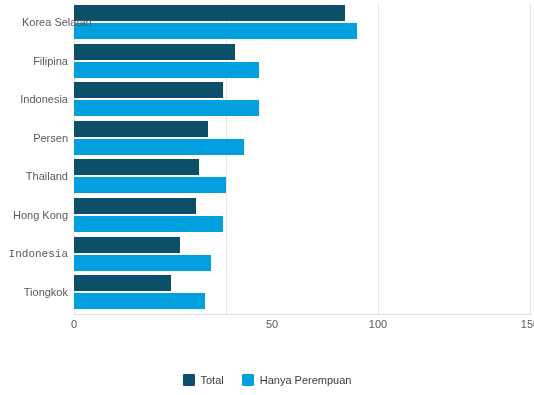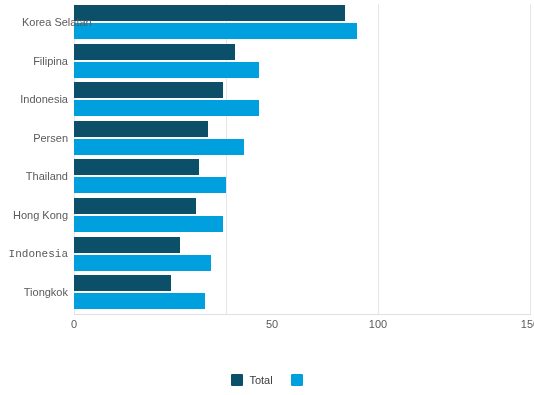--- a/index.html
+++ b/index.html
@@ -204,16 +204,17 @@
     </div>
 
 
   <div id="legend">
       <div class="legend-item">
         <span class="legend-swatch" style="background: rgb(11, 80, 104);"></span>
         <span class="legend-text">Total</span>
       </div>
       <div class="legend-item">
         <span class="legend-swatch" style="background: rgb(0, 160, 223);"></span>
+        <span class="legend-text">Hanya Perempuan</span>
       </div>
     </div>
 
 </div>
 
 </body></html>

